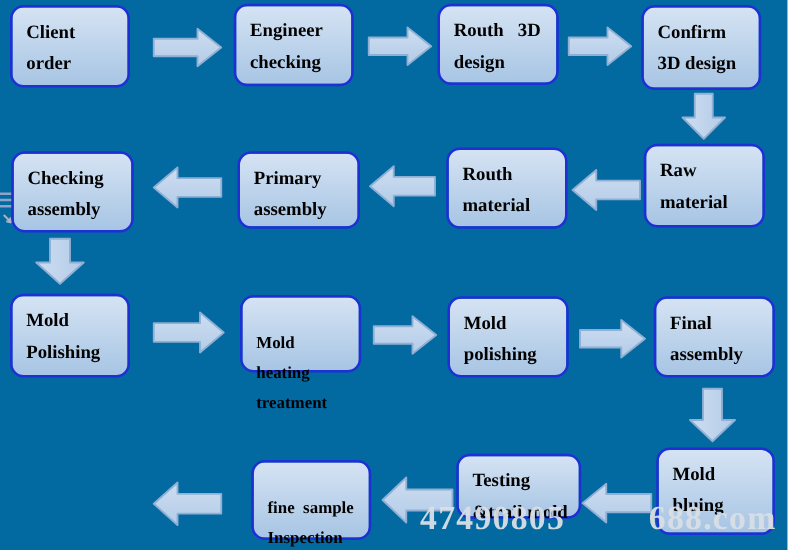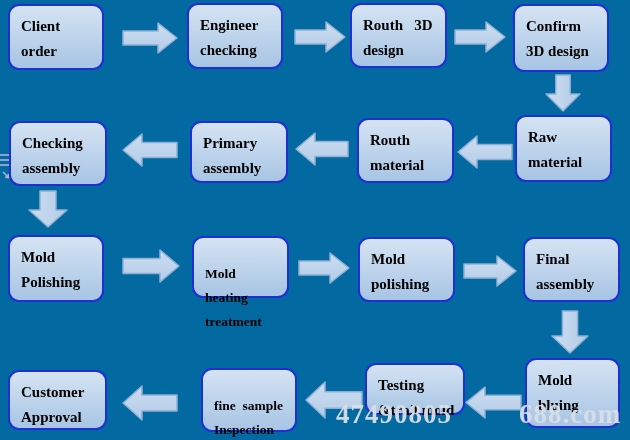--- a/index.html
+++ b/index.html
@@ -92,24 +92,20 @@
 bluing</span>
     </div>
   <div class="box" style="left:365px;top:363px;width:100px;height:52px">
       <span class="label">Testing
 &amp;trail mold</span>
     </div>
   <div class="box small" style="left:201px;top:368px;width:96px;height:64px">
       <span class="label">fine  sample
 Inspection</span>
     </div>
-  <div class="box" style="left:8px;top:370px;width:99px;height:60px">
-      <span class="label">Customer
-Approval</span>
-    </div>
 
   <div id="arrows">
       <svg width="56" height="32" viewBox="0 0 56 32" style="left: 122px; top: 22px;">
         <defs>
           <linearGradient id="g0" x1="0" y1="0" x2="0" y2="1">
             <stop offset="0" stop-color="#cdddf0"></stop>
             <stop offset="1" stop-color="#b3cce8"></stop>
           </linearGradient>
         </defs>
         <polygon points="1,8.96 36,8.96 36,1 55,16 36,31 36,23.04 1,23.04" fill="url(#g0)" stroke="#8fb0d4" stroke-width="1.5" stroke-linejoin="round"></polygon>

